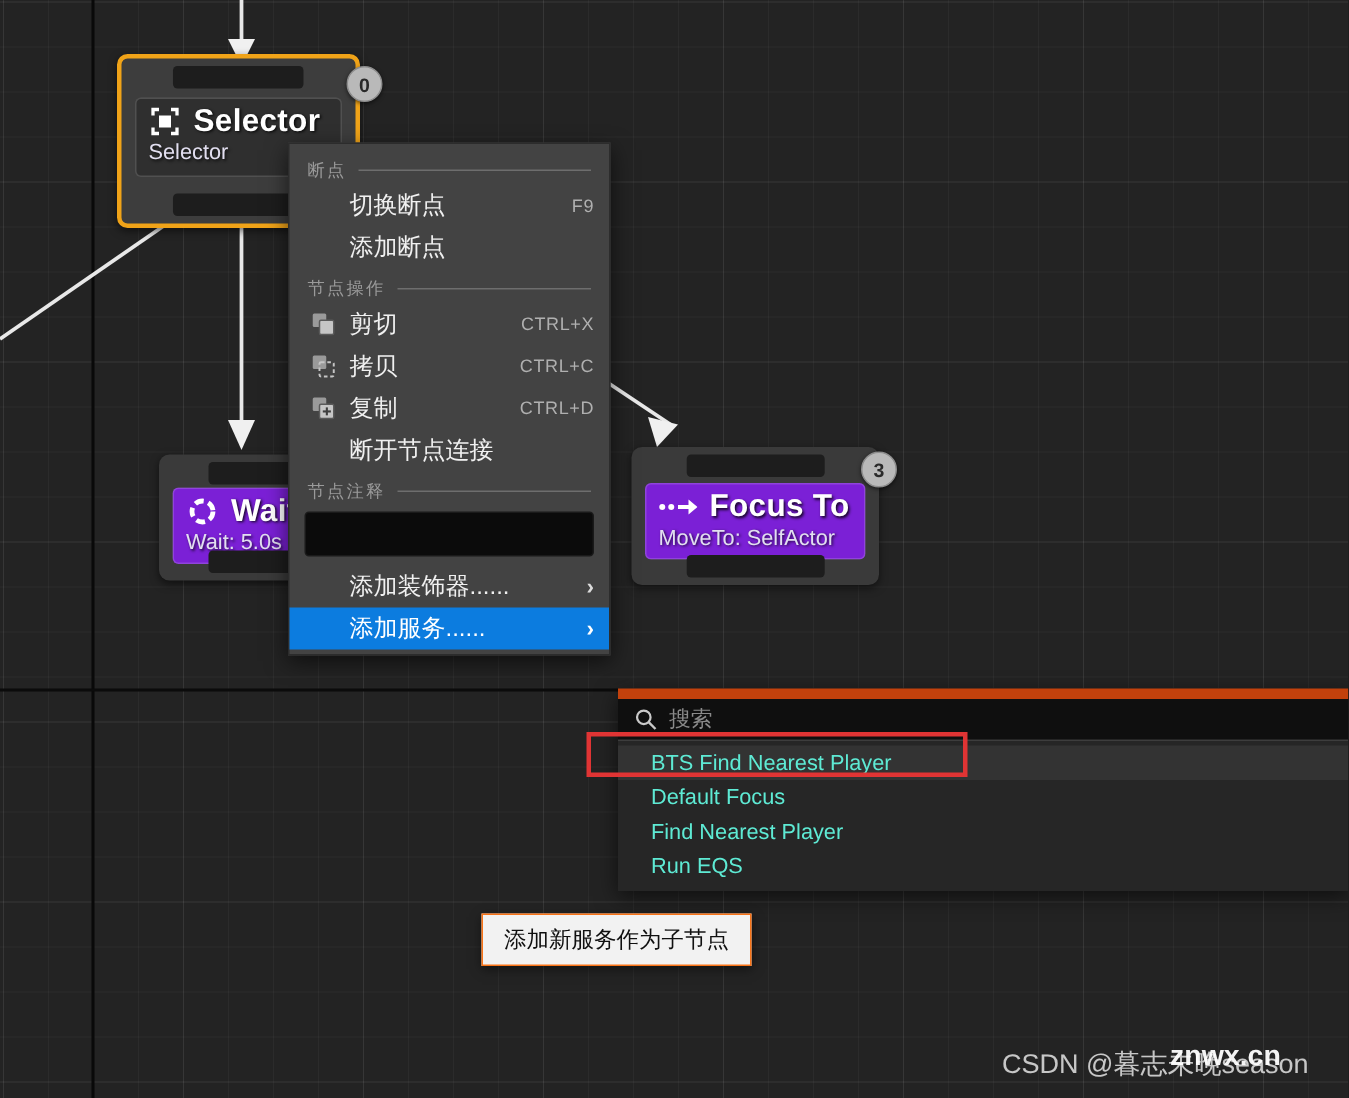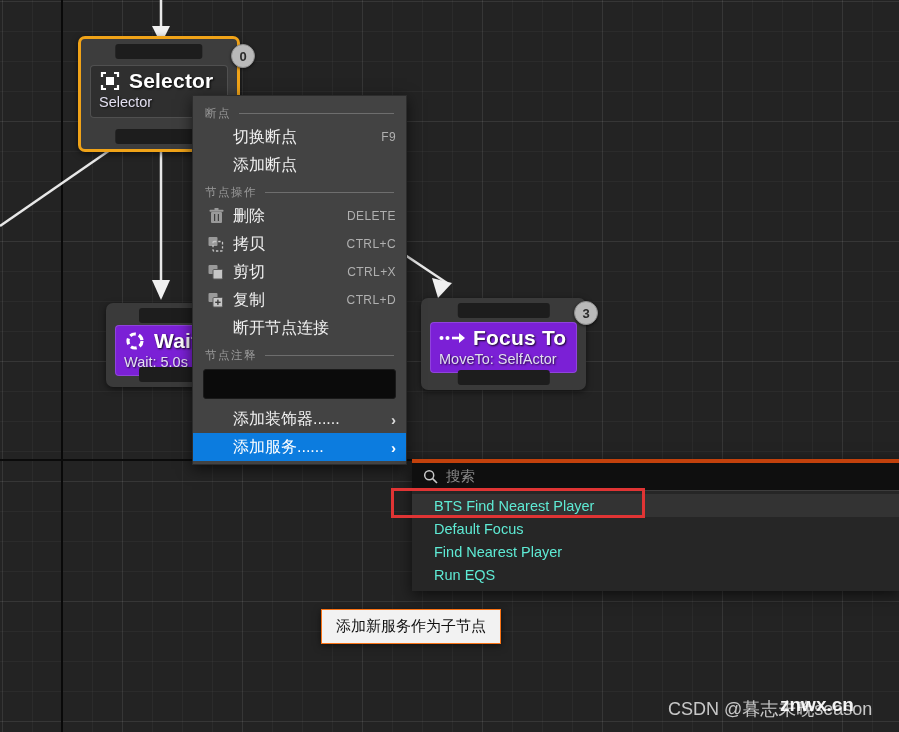--- a/index.html
+++ b/index.html
@@ -235,21 +235,21 @@
     border: 1px solid #1a1a1a;
     border-radius: 3px;
   }
 
   
   #service-submenu {
     position: absolute;
     left: 412px; top: 459px;
     width: 487px;
     background: #2b2b2b;
-    border-top: 4px solid #c2410c;
+    border-top: 7px solid #c2410c;
     box-shadow: 0 4px 14px rgba(0,0,0,0.6);
     z-index: 40;
     box-sizing: border-box;
     text-align: right;
   }
   .search-row {
     display: flex;
     align-items: center;
     height: 28px;
     background: #0f0f0f;
@@ -423,54 +423,41 @@
     <div class="menu-item no-icon">
       <span class="mi-label">添加断点</span>
       <span class="mi-shortcut"></span>
     </div>
 
     <div class="menu-section">
       <span class="sec-label">节点操作</span>
       <span class="sec-rule"></span>
     </div>
 
+
     <div class="menu-item">
       <span class="mi-icon">
-        <svg class="icon-svg" width="15" height="16" viewBox="0 0 15 16">
-          <rect x="2" y="4" width="11" height="11" rx="1" fill="#9a9a9a"></rect>
-          <rect x="0.5" y="1.8" width="14" height="2" rx="0.8" fill="#9a9a9a"></rect>
-          <rect x="5.5" y="0" width="4" height="2" fill="#9a9a9a"></rect>
-          <rect x="5" y="6" width="1.2" height="7" fill="#3f3f3f"></rect>
-          <rect x="8.8" y="6" width="1.2" height="7" fill="#3f3f3f"></rect>
+        <svg class="icon-svg" width="16" height="16" viewBox="0 0 16 16">
+          <rect x="0.5" y="1" width="9" height="9" rx="1" fill="#9a9a9a"></rect>
+          <rect x="5" y="5.5" width="9.5" height="9.5" rx="1" fill="#c6c6c6" stroke="#5a5a5a" stroke-width="1"></rect>
         </svg>
       </span>
-      <span class="mi-label">删除</span>
-      <span class="mi-shortcut">DELETE</span>
+      <span class="mi-label">剪切</span>
+      <span class="mi-shortcut">CTRL+X</span>
     </div>
 
     <div class="menu-item">
       <span class="mi-icon">
         <svg class="icon-svg" width="16" height="16" viewBox="0 0 16 16">
           <rect x="0.5" y="1" width="9" height="9" rx="1" fill="#9a9a9a"></rect>
           <rect x="5" y="5.5" width="9.5" height="9.5" rx="1" fill="none" stroke="#c6c6c6" stroke-width="1.3" stroke-dasharray="2.4 1.8"></rect>
         </svg>
       </span>
       <span class="mi-label">拷贝</span>
       <span class="mi-shortcut">CTRL+C</span>
-    </div>
-
-    <div class="menu-item">
-      <span class="mi-icon">
-        <svg class="icon-svg" width="16" height="16" viewBox="0 0 16 16">
-          <rect x="0.5" y="1" width="9" height="9" rx="1" fill="#9a9a9a"></rect>
-          <rect x="5" y="5.5" width="9.5" height="9.5" rx="1" fill="#c6c6c6" stroke="#5a5a5a" stroke-width="1"></rect>
-        </svg>
-      </span>
-      <span class="mi-label">剪切</span>
-      <span class="mi-shortcut">CTRL+X</span>
     </div>
 
     <div class="menu-item">
       <span class="mi-icon">
         <svg class="icon-svg" width="16" height="16" viewBox="0 0 16 16">
           <rect x="0.5" y="1" width="9" height="9" rx="1" fill="#9a9a9a"></rect>
           <rect x="5" y="5.5" width="9.5" height="9.5" rx="1" fill="#c6c6c6" stroke="#5a5a5a" stroke-width="1"></rect>
           <rect x="9.2" y="7.6" width="1.4" height="5.3" fill="#3f3f3f"></rect>
           <rect x="7.2" y="9.6" width="5.4" height="1.4" fill="#3f3f3f"></rect>
         </svg>

